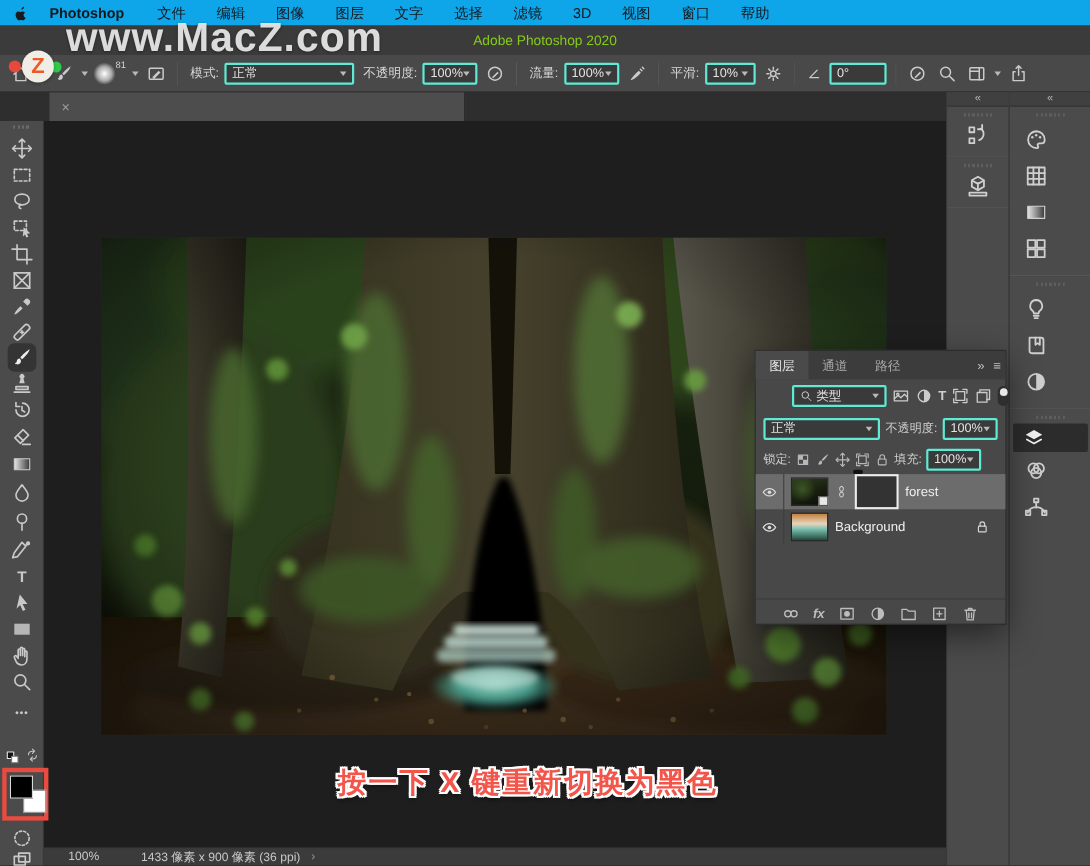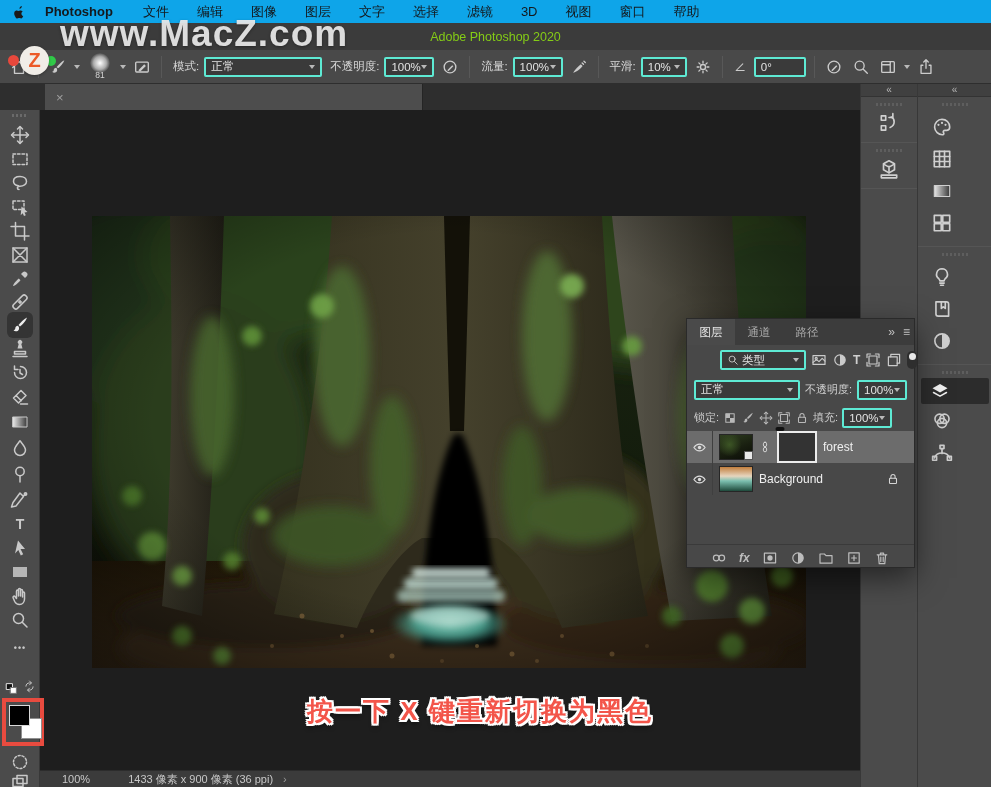--- a/index.html
+++ b/index.html
@@ -37,21 +37,21 @@
     border-bottom:1px solid #2E2E2E; display:flex; align-items:center; gap:5px; padding:0 8px; overflow:hidden; }
   .ob-sep { width:1px; height:22px; background:#3A3A3A; border-right:1px solid #585858; margin:0 3px; flex-shrink:0; }
   .ob-icon { width:22px; height:22px; padding:2px; }
   .ob-icon.small { width:18px; height:18px; }
   .ob-label { font-size:11.5px; color:#D8D8D8; white-space:nowrap; flex-shrink:0; margin-left:3px; }
   .field { display:flex; align-items:center; justify-content:space-between; height:20px;
     background:#3A3A3A; border:2px solid #5eead4; border-radius:2px; padding:0 5px;
     font-size:11.5px; color:#E2E2E2; flex-shrink:0; }
   .chev { width:0; height:0; border-left:3.5px solid transparent; border-right:3.5px solid transparent;
     border-top:4px solid #B9B9B9; flex-shrink:0; }
-  .brush-preview { display:flex; flex-direction:column; align-items:center; width:30px; flex-shrink:0; }
+  .brush-preview { display:flex; flex-direction:row; width:30px; flex-shrink:0; }
   .brush-dot { width:20px; height:20px; border-radius:50%;
     background:radial-gradient(circle,#fff 0%,rgba(255,255,255,.55) 45%,rgba(255,255,255,0) 72%); }
   .brush-size { font-size:8.5px; color:#D5D5D5; margin-top:-3px; }
 
   
   .tabbar { position:absolute; left:0; top:84px; width:991px; height:26px; background:#2E2E2E; }
   .doc-tab { position:absolute; left:45px; top:0; width:378px; height:26px; background:#4D4D4D;
     display:flex; align-items:center; gap:9px; padding:0 11px; font-size:11.5px; color:#D6D6D6;
     border-right:1px solid #252525; white-space:nowrap; overflow:hidden; }
   .tab-close { color:#9E9E9E; font-size:13px; line-height:1; }

